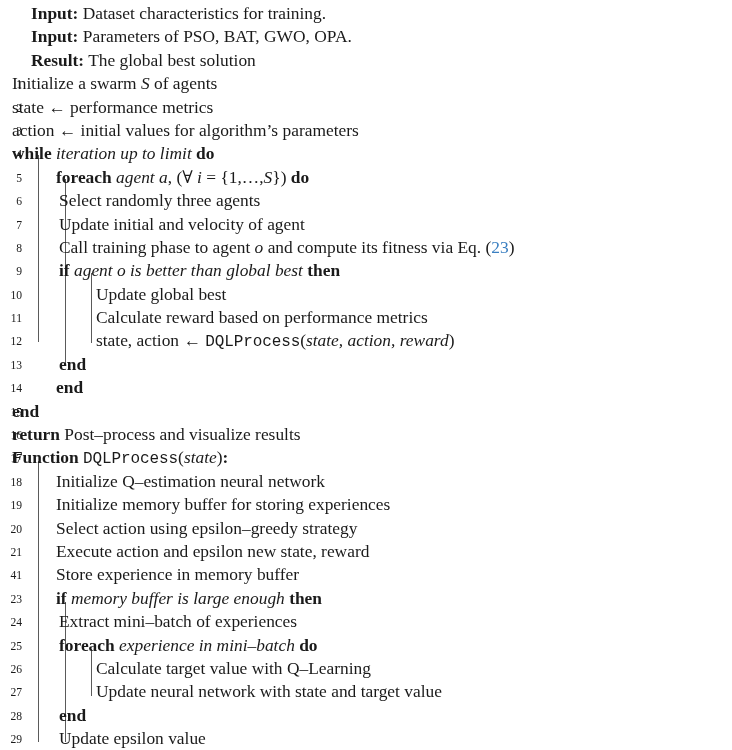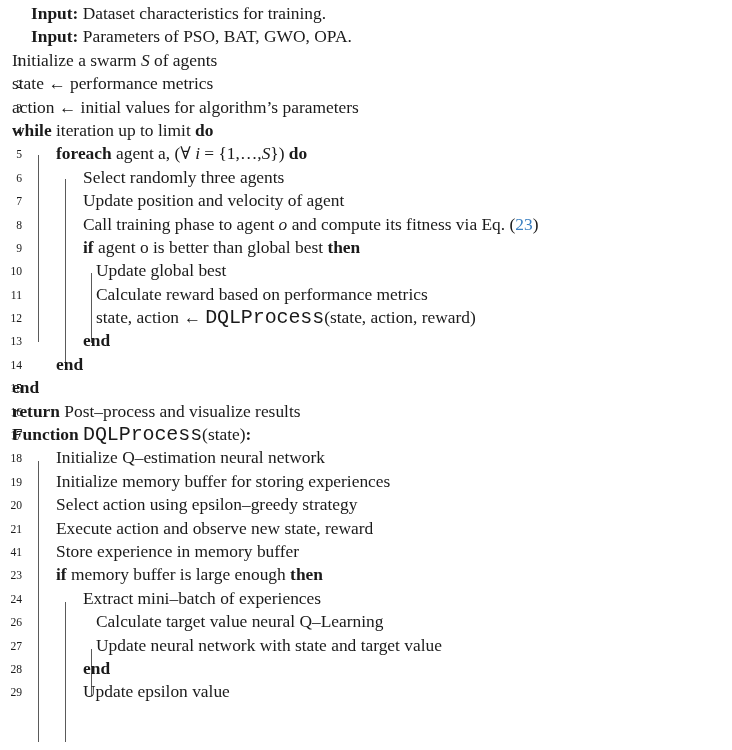--- a/index.html
+++ b/index.html
@@ -60,36 +60,36 @@
     font-family: "Liberation Serif", "DejaVu Serif", serif;
   }
   .txt {
     display: block;
     white-space: nowrap;
   }
 
   
   .lvl0 > .txt { padding-left: 12px; }
   .lvl1 > .txt { padding-left: 56px; }
-  .lvl2 > .txt { padding-left: 83px; }
+  .lvl2 > .txt { padding-left: 59px; }
   .lvl3 > .txt { padding-left: 96px; }
 
   
   .vrule {
     position: absolute;
     width: 1.2px;
     background: #5a5a5a;
   }
 
   
   .b  { font-weight: bold; }
-  .i  { }
+  .i  { font-style: italic; }
   .mono {
     font-family: "Liberation Mono", "DejaVu Sans Mono", monospace;
-    font-size: 20px;
+    font-size: 16px;
     letter-spacing: -0.1px;
   }
   .math { font-style: italic; }
   .upr  { font-style: normal; }
   .lnk  { color: #3a7fc1; }
   .arrow { font-style: normal; }
 </style>
 </head>
 <body>
 
@@ -100,20 +100,24 @@
     <div class="hdr-row">
       <span class="kw">Input:</span>
       <span>Dataset characteristics for training.</span>
     </div>
 
     <div class="hdr-row">
       <span class="kw">Input:</span>
       <span>Parameters of PSO, BAT, GWO, OPA.</span>
     </div>
 
+    <div class="hdr-row">
+      <span class="kw">Result:</span>
+      <span>The global best solution</span>
+    </div>
 
   </div>
 
   <div class="vrule" style="left:38px;  top:155px; height:187px;"></div>
 
   <div class="vrule" style="left:64.5px;top:179px; height:187px;"></div>
 
   <div class="vrule" style="left:91px;  top:273px; height:70px;"></div>
 
   <div class="vrule" style="left:38px;  top:461px; height:281px;"></div>
@@ -149,21 +153,21 @@
       <span class="txt"><span class="b">foreach</span> <span class="i">agent a</span>, (<span class="upr">∀</span> <span class="math">i</span> = {1,…,<span class="math">S</span>}) <span class="b">do</span></span>
     </div>
 
     <div class="row lvl2">
       <span class="num">6</span>
       <span class="txt">Select randomly three agents</span>
     </div>
 
     <div class="row lvl2">
       <span class="num">7</span>
-      <span class="txt">Update position and velocity of agent</span>
+      <span class="txt">Update initial and velocity of agent</span>
     </div>
 
     <div class="row lvl2">
       <span class="num">8</span>
       <span class="txt">Call training phase to agent <span class="math">o</span> and compute its fitness via Eq. (<span class="lnk" style="color: rgb(58, 127, 193);">23</span>)</span>
     </div>
 
     <div class="row lvl2">
       <span class="num">9</span>
       <span class="txt"><span class="b">if</span> <span class="i">agent o is better than global best</span> <span class="b">then</span></span>
@@ -219,42 +223,46 @@
       <span class="txt">Initialize memory buffer for storing experiences</span>
     </div>
 
     <div class="row lvl1">
       <span class="num">20</span>
       <span class="txt">Select action using epsilon–greedy strategy</span>
     </div>
 
     <div class="row lvl1">
       <span class="num">21</span>
-      <span class="txt">Execute action and observe new state, reward</span>
+      <span class="txt">Execute action and epsilon new state, reward</span>
     </div>
 
     <div class="row lvl1">
       <span class="num">41</span>
       <span class="txt">Store experience in memory buffer</span>
     </div>
 
     <div class="row lvl1">
       <span class="num">23</span>
       <span class="txt"><span class="b">if</span> <span class="i">memory buffer is large enough</span> <span class="b">then</span></span>
     </div>
 
     <div class="row lvl2">
       <span class="num">24</span>
       <span class="txt">Extract mini–batch of experiences</span>
     </div>
 
+    <div class="row lvl2">
+      <span class="num">25</span>
+      <span class="txt"><span class="b">foreach</span> <span class="i">experience in mini–batch</span> <span class="b">do</span></span>
+    </div>
 
     <div class="row lvl3">
       <span class="num">26</span>
-      <span class="txt">Calculate target value neural Q–Learning</span>
+      <span class="txt">Calculate target value with Q–Learning</span>
     </div>
 
     <div class="row lvl3">
       <span class="num">27</span>
       <span class="txt">Update neural network with state and target value</span>
     </div>
 
     <div class="row lvl2">
       <span class="num">28</span>
       <span class="txt b">end</span>

